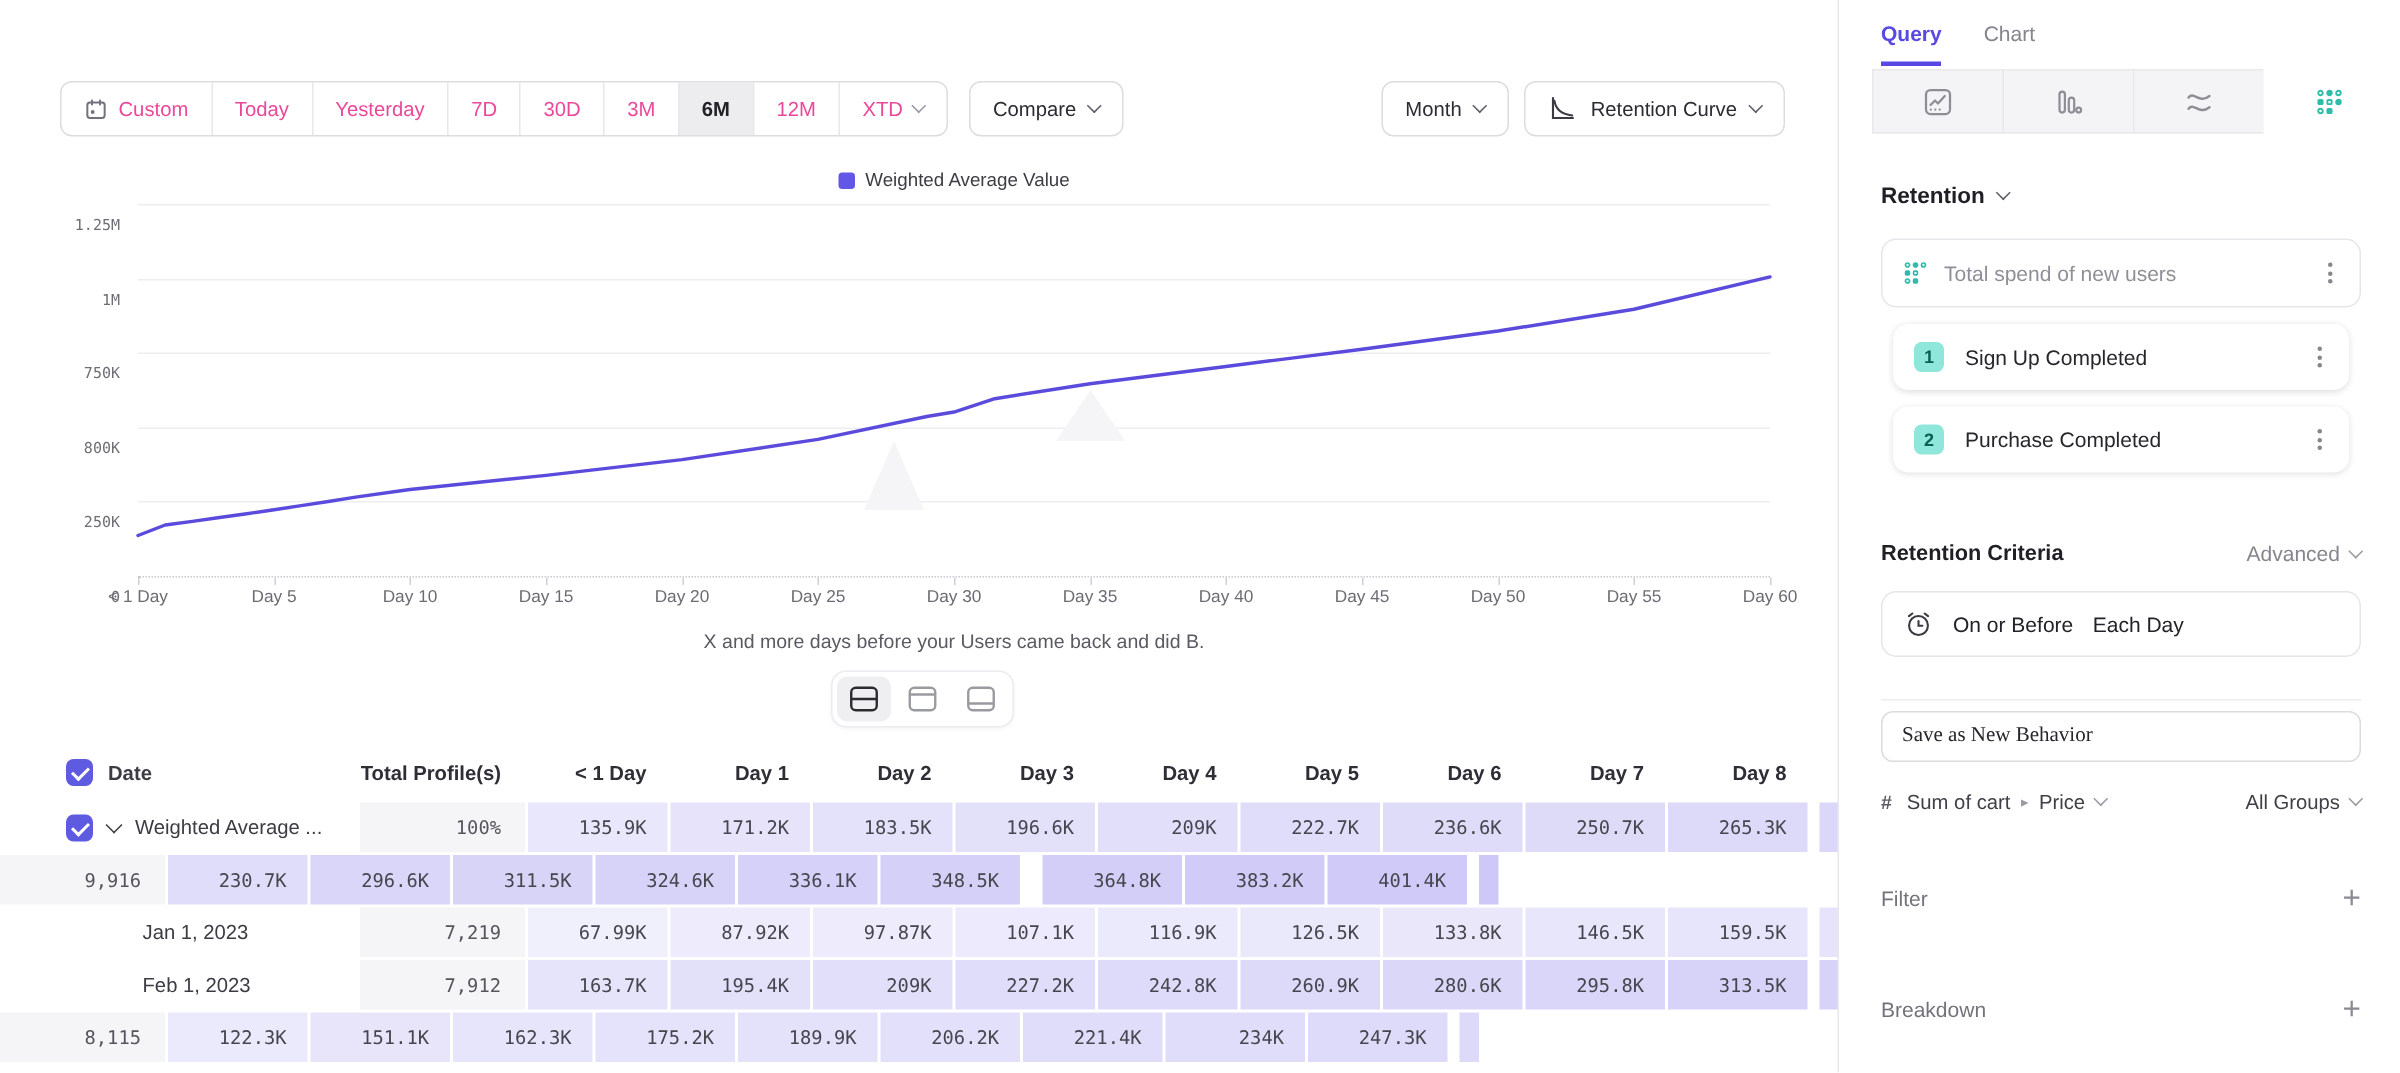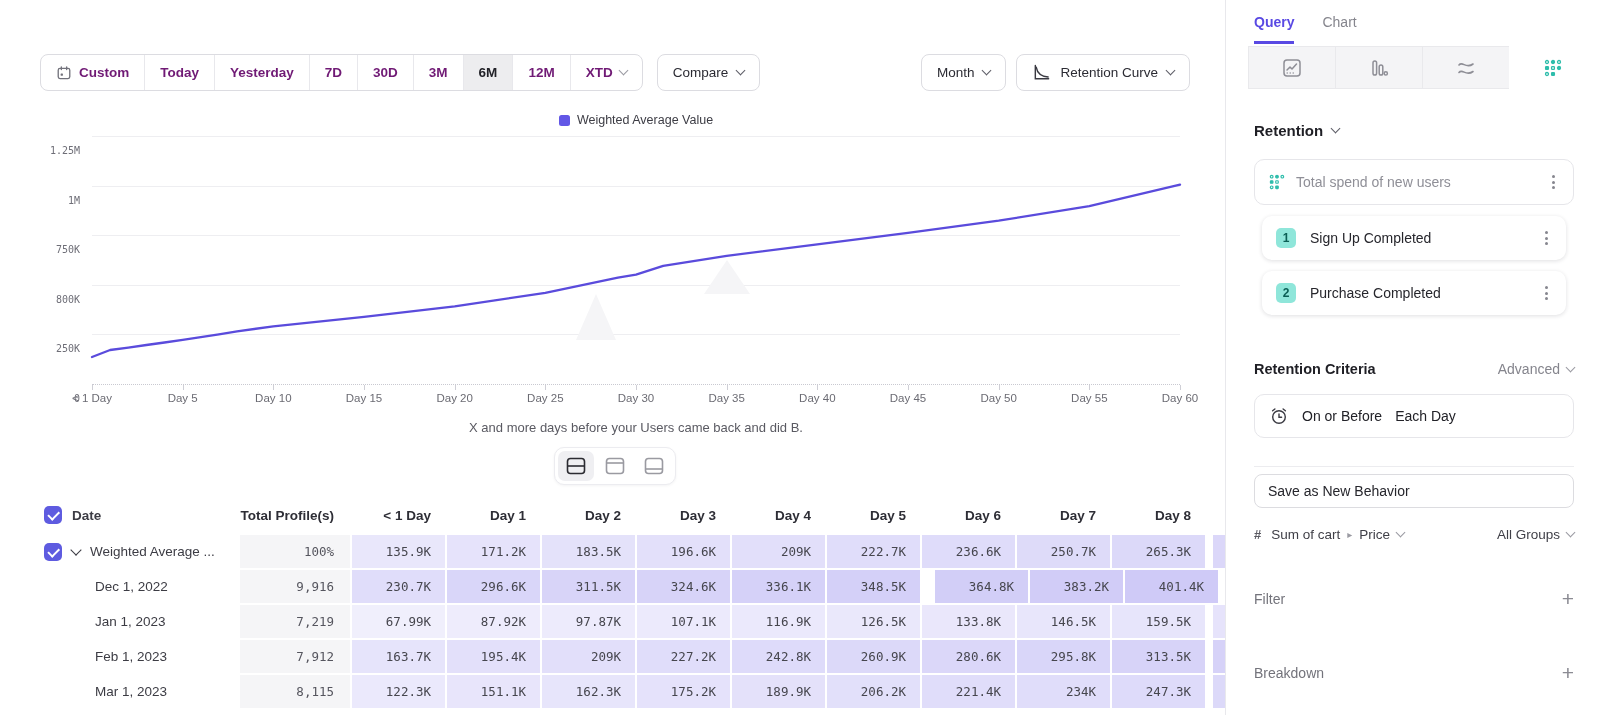--- a/index.html
+++ b/index.html
@@ -7,22 +7,22 @@
     font-family:"Liberation Sans",sans-serif;color:#2b2b33;}
   .app{display:flex;width:1600px;height:715px;}
   .main{width:1225px;flex:none;position:relative;overflow:hidden;}
   .panel{flex:1;border-left:1px solid #e8e8ec;overflow:hidden;}
 
   
   .toolbar-row{display:flex;align-items:center;margin:54px 35px 0 40px;}
   .range-group{display:flex;align-items:stretch;height:37px;border:1px solid #dcdce1;
     border-radius:8px;background:#fff;overflow:hidden;}
   .rbtn{display:flex;align-items:center;gap:7px;padding:0 15px;font-size:13.5px;
-    color:#701a75;background:transparent;border:none;border-left:1px solid #e8e8ec;
-    font-family:inherit;cursor:pointer;white-space:nowrap;font-weight:bold;}
+    color:#ec4899;background:transparent;border:none;border-left:1px solid #e8e8ec;
+    font-family:inherit;cursor:pointer;white-space:nowrap;}
   .rbtn:first-child{border-left:none;}
   .rbtn.active{background:#ededef;color:#222228;font-weight:700;}
   .btn{display:flex;align-items:center;gap:9px;height:37px;padding:0 15px;background:#fff;
     border:1px solid #dcdce1;border-radius:8px;font-size:13.5px;color:#2b2b33;
     font-family:inherit;font-weight:500;cursor:pointer;white-space:nowrap;}
   .ml14{margin-left:14px;} .mlauto{margin-left:auto;} .ml10{margin-left:10px;}
   .caret{display:inline-block;width:7px;height:7px;border-right:1.6px solid #5d5d66;
     border-bottom:1.6px solid #5d5d66;transform:rotate(45deg);margin-top:-4px;}
   .caret.dim{border-color:#9a9aa2;}
 
@@ -108,21 +108,21 @@
   .crit-row{margin-top:46px;display:flex;align-items:flex-end;}
   .crit-label{font-size:14.5px;font-weight:700;color:#1f1f25;}
   .crit-mode{margin-left:auto;display:flex;align-items:center;gap:7px;font-size:14px;
     color:#85858d;cursor:pointer;}
   .ccard{margin-top:17px;border:1px solid #e6e6ea;border-radius:10px;height:44px;
     display:flex;align-items:center;gap:13px;padding:0 14px;font-size:14px;color:#222228;}
   .ccard b{font-weight:500;}
   .pdiv{margin-top:28px;border:none;border-top:1px solid #ececef;}
   .savebtn{margin-top:7px;border:1px solid #dcdce0;border-radius:8px;height:34px;
     display:flex;align-items:center;padding:13px 13px;font-size:14px;color:#26262c;
-    cursor:pointer;background:#fff;width:100%;font-family:Liberation Sans, sans-serif;}
+    cursor:pointer;background:#fff;width:100%;font-family:Liberation Serif, serif;}
   .measure-row{margin-top:19px;display:flex;align-items:center;gap:10px;font-size:13.5px;
     color:#3f3f47;}
   .hashsym{color:#5b5b63;font-weight:700;font-size:13px;}
   .msep{color:#9a9aa2;font-size:10px;}
   .groups{margin-left:auto;display:flex;align-items:center;gap:7px;cursor:pointer;}
   .prop-row{display:flex;align-items:center;font-size:14px;color:#73737b;}
   .prop-row.first{margin-top:46px;}
   .prop-row.second{margin-top:53px;}
   .plus{margin-left:auto;font-size:21px;font-weight:300;color:#8b8b93;line-height:1;
     cursor:pointer;}
@@ -305,23 +305,20 @@
           <div class="cell-val" style="background: rgba(89, 73, 227, 0.16);">183.5K</div>
           <div class="cell-val" style="background: rgba(89, 73, 227, 0.17);">196.6K</div>
           <div class="cell-val" style="background: rgba(89, 73, 227, 0.176);">209K</div>
           <div class="cell-val" style="background: rgba(89, 73, 227, 0.184);">222.7K</div>
           <div class="cell-val" style="background: rgba(89, 73, 227, 0.192);">236.6K</div>
           <div class="cell-val" style="background: rgba(89, 73, 227, 0.2);">250.7K</div>
           <div class="cell-val" style="background: rgba(89, 73, 227, 0.208);">265.3K</div>
           <div class="cell-strip" style="background: rgba(89, 73, 227, 0.22);"></div>
         </div>
         <div class="trow">
-          <div class="cell-date indent">
-            <span class="rowlabel">Dec 1, 2022</span>
-          </div>
           <div class="cell-total">9,916</div>
           <div class="cell-val" style="background: rgba(89, 73, 227, 0.19);">230.7K</div>
           <div class="cell-val" style="background: rgba(89, 73, 227, 0.227);">296.6K</div>
           <div class="cell-val" style="background: rgba(89, 73, 227, 0.235);">311.5K</div>
           <div class="cell-val" style="background: rgba(89, 73, 227, 0.243);">324.6K</div>
           <div class="cell-val" style="background: rgba(89, 73, 227, 0.25);">336.1K</div>
           <div class="cell-val" style="background: rgba(89, 73, 227, 0.26);">348.5K</div>
           <div class="cell-val" style="background: rgba(89, 73, 227, 0.27); margin-left: 15px;">364.8K</div>
           <div class="cell-val" style="background: rgba(89, 73, 227, 0.28);">383.2K</div>
           <div class="cell-val" style="background: rgba(89, 73, 227, 0.29);">401.4K</div>
@@ -353,23 +350,20 @@
           <div class="cell-val" style="background: rgba(89, 73, 227, 0.176);">209K</div>
           <div class="cell-val" style="background: rgba(89, 73, 227, 0.184);">227.2K</div>
           <div class="cell-val" style="background: rgba(89, 73, 227, 0.196);">242.8K</div>
           <div class="cell-val" style="background: rgba(89, 73, 227, 0.208);">260.9K</div>
           <div class="cell-val" style="background: rgba(89, 73, 227, 0.22);">280.6K</div>
           <div class="cell-val" style="background: rgba(89, 73, 227, 0.227);">295.8K</div>
           <div class="cell-val" style="background: rgba(89, 73, 227, 0.24);">313.5K</div>
           <div class="cell-strip" style="background: rgba(89, 73, 227, 0.247);"></div>
         </div>
         <div class="trow">
-          <div class="cell-date indent">
-            <span class="rowlabel">Mar 1, 2023</span>
-          </div>
           <div class="cell-total">8,115</div>
           <div class="cell-val" style="background: rgba(89, 73, 227, 0.12);">122.3K</div>
           <div class="cell-val" style="background: rgba(89, 73, 227, 0.14);">151.1K</div>
           <div class="cell-val" style="background: rgba(89, 73, 227, 0.145);">162.3K</div>
           <div class="cell-val" style="background: rgba(89, 73, 227, 0.157);">175.2K</div>
           <div class="cell-val" style="background: rgba(89, 73, 227, 0.165);">189.9K</div>
           <div class="cell-val" style="background: rgba(89, 73, 227, 0.173);">206.2K</div>
           <div class="cell-val" style="background: rgba(89, 73, 227, 0.184);">221.4K</div>
           <div class="cell-val" style="background: rgba(89, 73, 227, 0.19);">234K</div>
           <div class="cell-val" style="background: rgba(89, 73, 227, 0.196);">247.3K</div>

